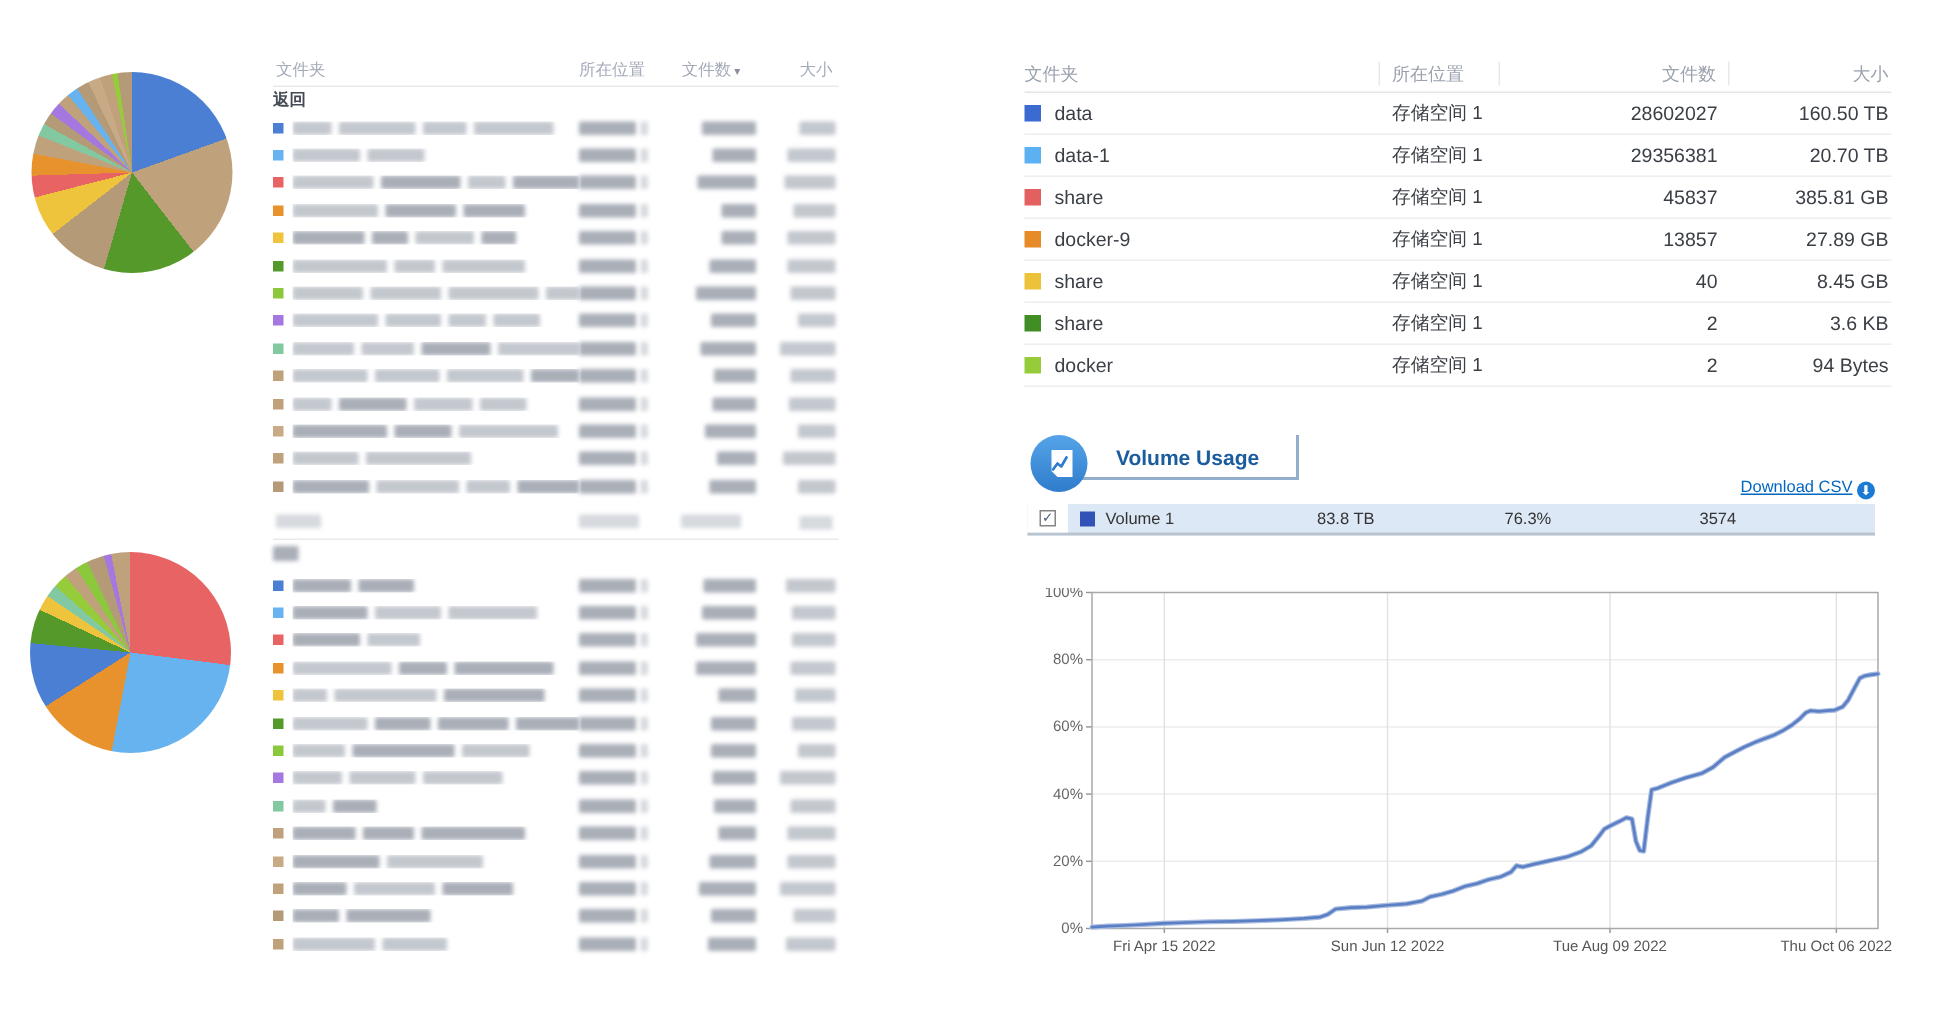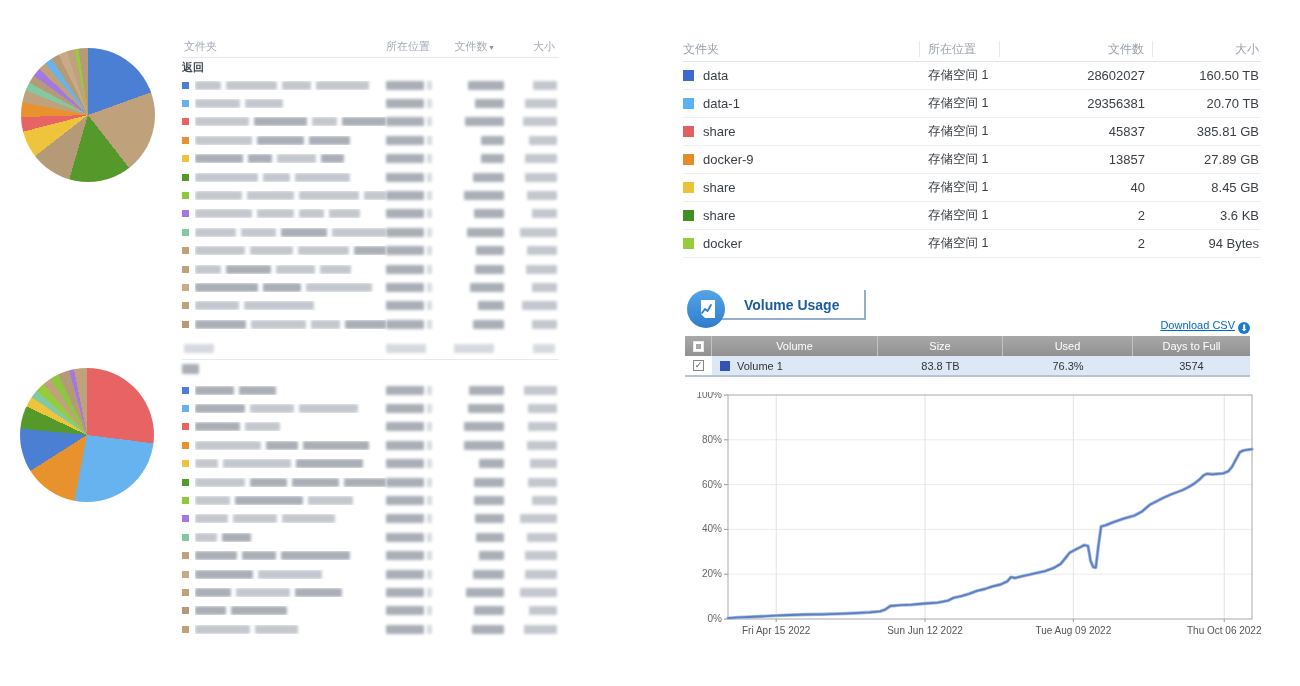--- a/index.html
+++ b/index.html
@@ -55,21 +55,21 @@
   .dl-ico { display:inline-block; width:12px; height:12px; border-radius:50%; background:#1a7ad4; color:#fff;
             font-size:9px; line-height:12px; text-align:center; vertical-align:-2px; margin-left:3px; }
 
   .vtable { position:absolute; left:685px; top:336px; width:565px; font-size:11px; }
   .vt-head { display:flex; height:20px; background:linear-gradient(#a8a8a8,#919191); color:#fff; align-items:center; }
   .vt-head > div { text-align:center; border-right:1px solid #c2c2c2; height:100%; display:flex; align-items:center; justify-content:center; }
   .vt-row { display:flex; height:21px; align-items:center; background:#dce8f6; border-bottom:2px solid #bac3d0; color:#333; }
   .col-cb { width:27px; } .col-vol { width:166px; } .col-size { width:125px; } .col-used { width:130px; } .col-days { width:117px; border-right:none !important; }
   .vt-row .col-cb { background:#fff; height:100%; display:flex; align-items:center; justify-content:center; }
   .vt-row .col-vol { display:flex; align-items:center; padding-left:8px; }
-  .vt-row .col-size, .vt-row .col-used, .vt-row .col-days { text-align:center; }
+  .vt-row .col-size, .vt-row .col-used, .vt-row .col-days { }
   .cbx { width:11px; height:11px; border:1px solid #848484; background:#fff; font-size:9px; line-height:9px; text-align:center; color:#49617e; }
   .cbx.hd { border:1px solid #e9e9e9; background:#fff; position:relative; }
   .cbx.hd::after { content:""; position:absolute; left:2px; top:2px; width:5px; height:5px; background:#a9a9a9; }
   .chip10 { width:10px; height:10px; background:#3352b8; margin-right:7px; flex:0 0 10px; }
 
   
   .lchart { position:absolute; left:690px; top:392px; }
   text { font-family:"Liberation Sans","DejaVu Sans",sans-serif; }
 </style>
 </head>
@@ -701,29 +701,20 @@
     <circle cx="20" cy="20" r="19" fill="url(#icg)"></circle>
     <path d="M15 11 L25 11 L29 15 L29 29 L15 29 Z" fill="#ffffff" transform="rotate(180 22 20)"></path>
     <polyline points="16,24 19,20 21.5,22 25,16" fill="none" stroke="#2f7ccc" stroke-width="1.8" stroke-linecap="round" stroke-linejoin="round"></polyline>
   </svg>
 </div>
 <div class="dl-wrap">
   <span class="dl-link">Download CSV</span><span class="dl-ico">⬇</span>
 </div>
 
 <div class="vtable">
-  <div class="vt-head">
-    <div class="col-cb">
-        <span class="cbx hd"></span>
-      </div>
-    <div class="col-vol">Volume</div>
-    <div class="col-size">Size</div>
-    <div class="col-used">Used</div>
-    <div class="col-days">Days to Full</div>
-  </div>
   <div class="vt-row">
     <div class="col-cb">
         <span class="cbx">✓</span>
       </div>
     <div class="col-vol">
       <span class="chip10" id="vchip" style="background: rgb(51, 82, 184);"></span>
       <span>Volume 1</span>
     </div>
     <div class="col-size">83.8 TB</div>
     <div class="col-used">76.3%</div>

